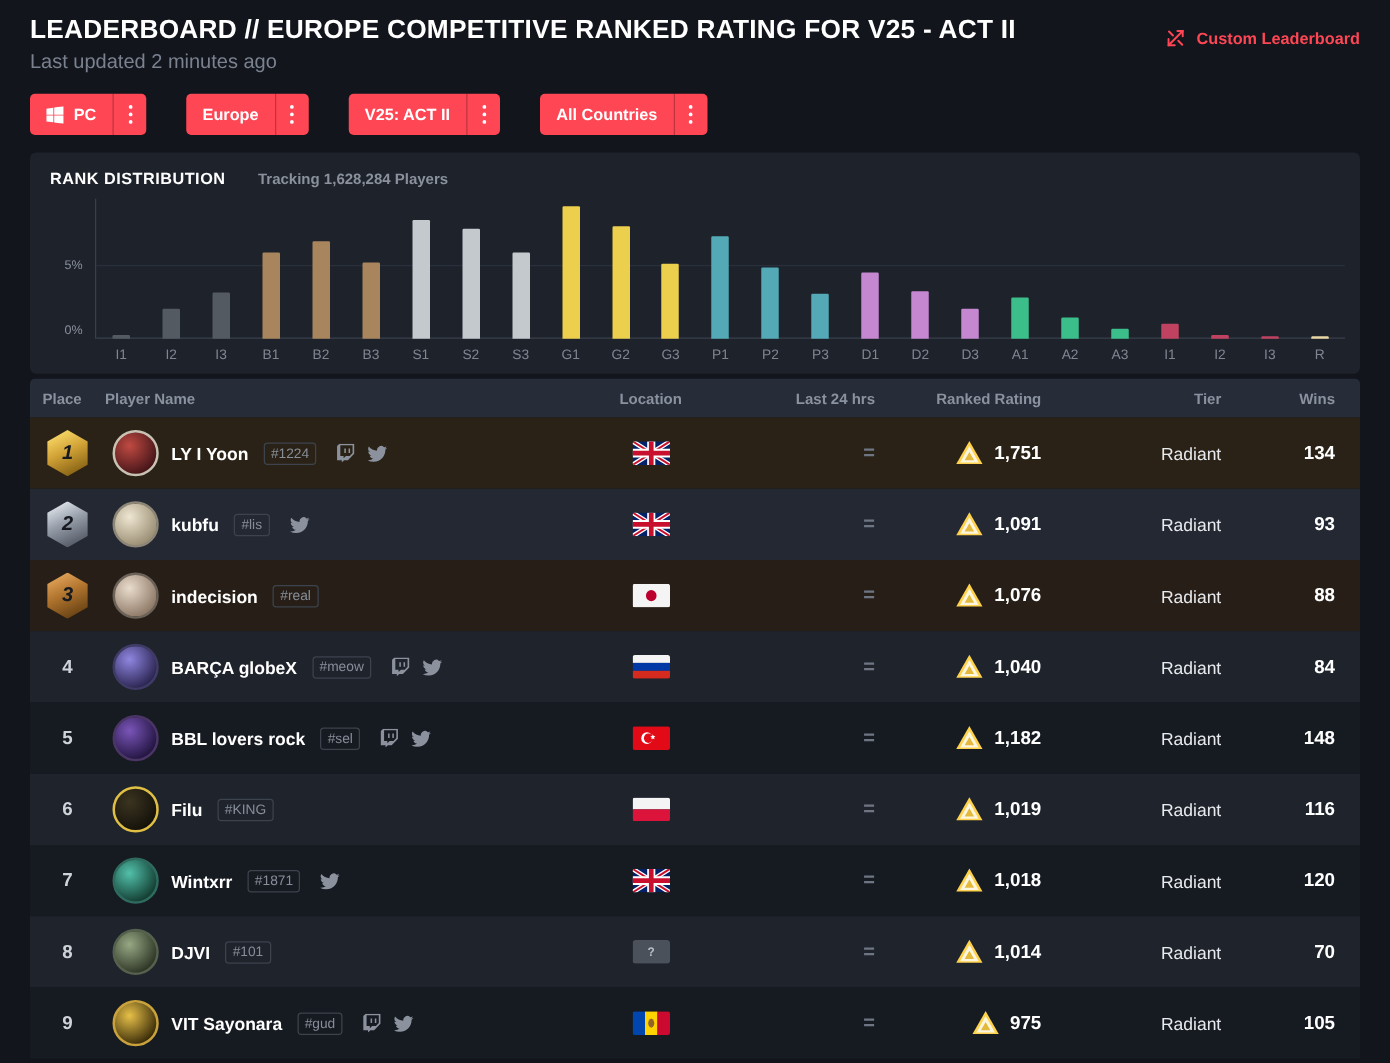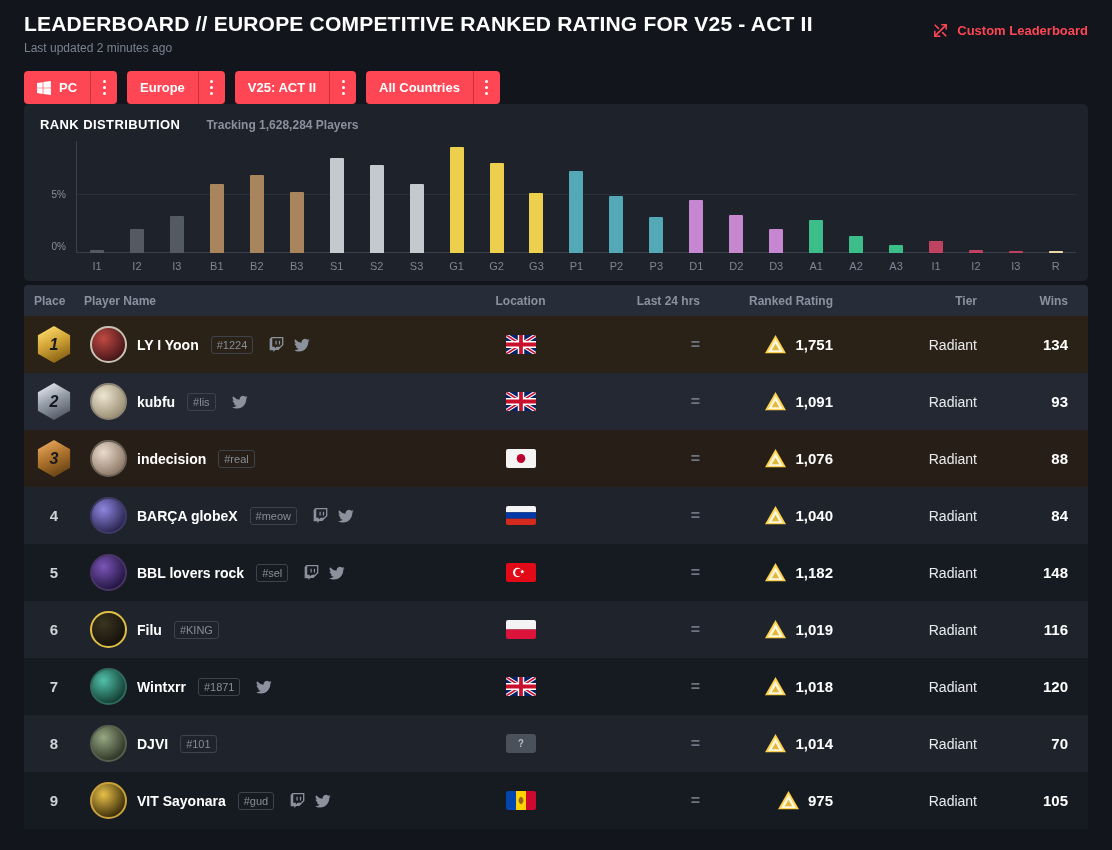--- a/index.html
+++ b/index.html
@@ -6,35 +6,35 @@
   body {
     width:1112px; height:850px; overflow:hidden;
     background:#12151c; color:#fff;
     font-family:"Liberation Sans", sans-serif;
   }
   .page { padding:12px 24px 0; }
 
   
   .topbar { display:flex; justify-content:space-between; align-items:flex-start; }
   .page-title { font-size:21px; font-weight:700; letter-spacing:.2px; line-height:24px; }
-  .last-updated { font-size:12px; color:#7a8290; margin-top:5px; }
+  .last-updated { font-size:16px; color:#7a8290; margin-top:5px; }
   .custom-lb { display:flex; align-items:center; gap:8px; color:#ff4655;
     font-size:13px; font-weight:700; margin-top:10px; cursor:pointer; }
 
   
-  .filters { display:flex; gap:10px; margin-top:16px; }
+  .filters { display:flex; gap:32px; margin-top:16px; }
   .fbtn { display:flex; align-items:stretch; background:#ff4655; border-radius:4px; cursor:pointer; }
   .fmain { display:flex; align-items:center; gap:8px; padding:0 13px; height:33px;
     font-size:13px; font-weight:700; color:#fff; }
   .kebab { display:flex; flex-direction:column; justify-content:center; align-items:center;
     gap:3px; width:27px; border-left:1px solid rgba(0,0,0,.25); cursor:pointer; }
   .kebab i { width:3px; height:3px; border-radius:50%; background:#fff; display:block; }
 
   
-  .card { background:#1d222b; border-radius:5px; padding-bottom:6px; }
+  .card { background:#1d222b; border-radius:5px; margin-top:14px; padding-bottom:6px; }
   .chart-head { display:flex; align-items:baseline; gap:26px; padding:13px 16px 9px; }
   .chart-title { font-size:13px; font-weight:700; letter-spacing:.4px; color:#fff; }
   .chart-sub { font-size:12px; color:#8a919d;font-weight:bold; }
   .chart-area { display:flex; padding:0 12px 0 0; }
   .yaxis { width:52px; position:relative; flex:none; }
   .yaxis span { position:absolute; right:10px; font-size:10px; color:#8a919d; }
   .yaxis .t5 { top:48px; } .yaxis .t0 { top:100px; }
   .plot { flex:1; position:relative; height:112px; margin-bottom:22px; border-left:1px solid #39404c; }
   .gridline { position:absolute; left:0; right:0; height:1px; background:#2a303b; }
   .gridline.five { bottom:58px; }

